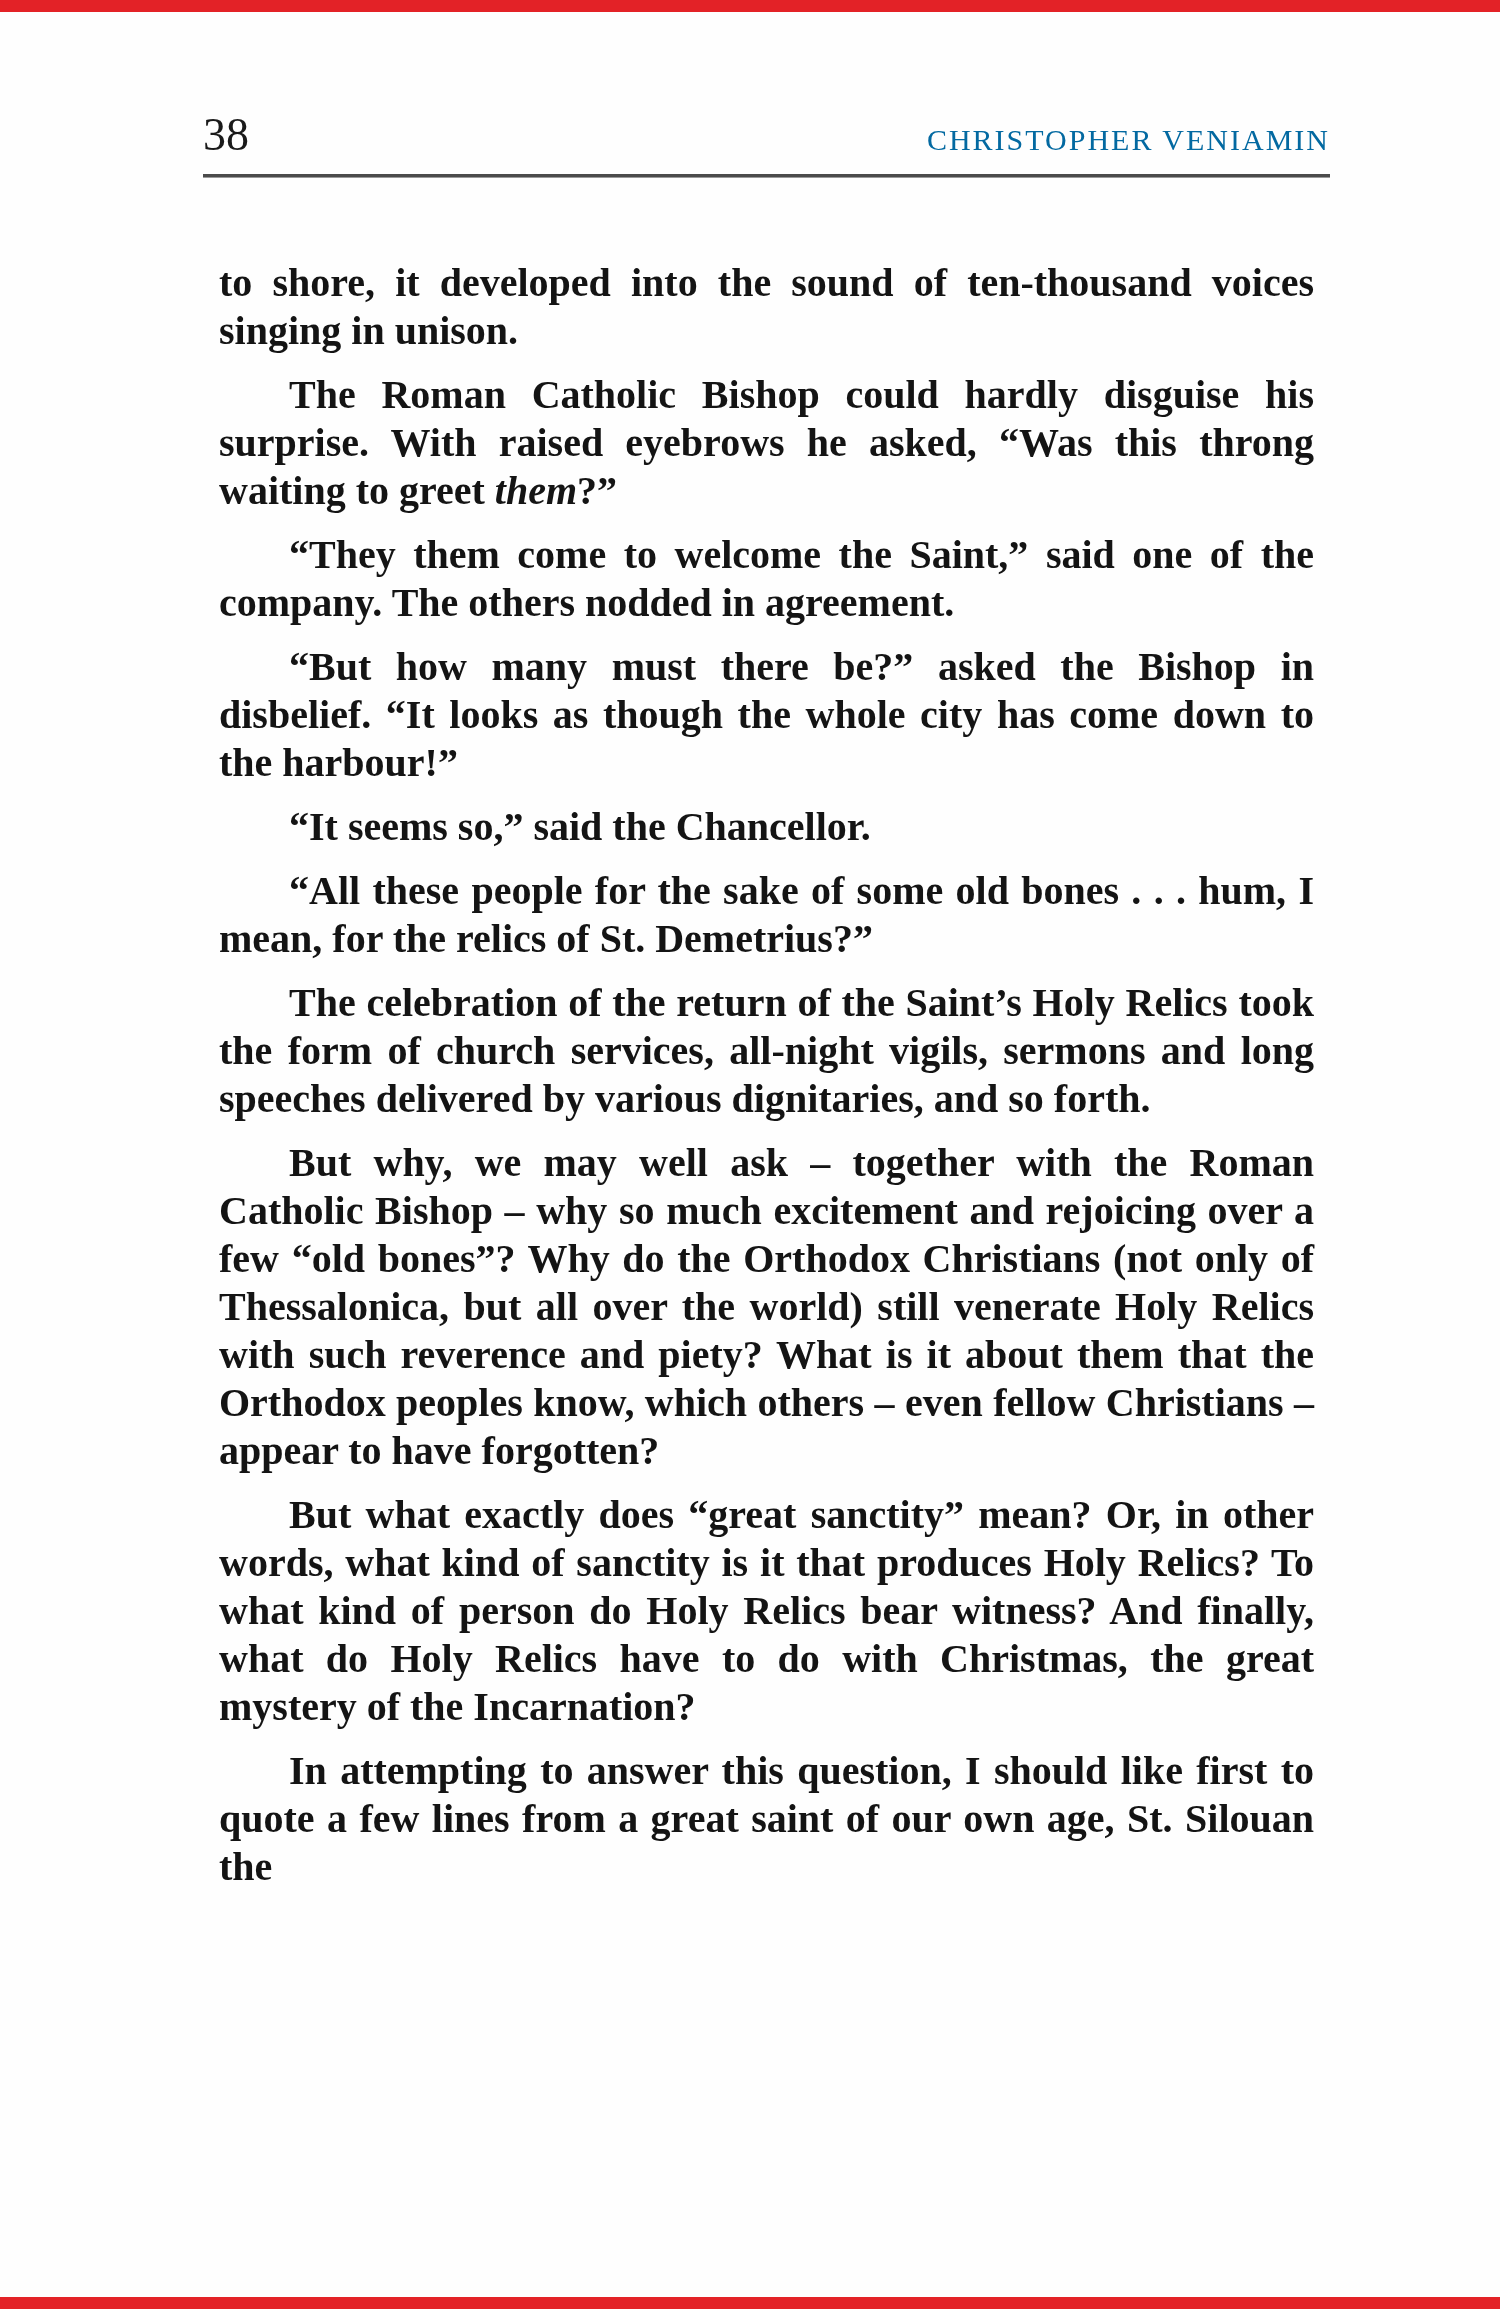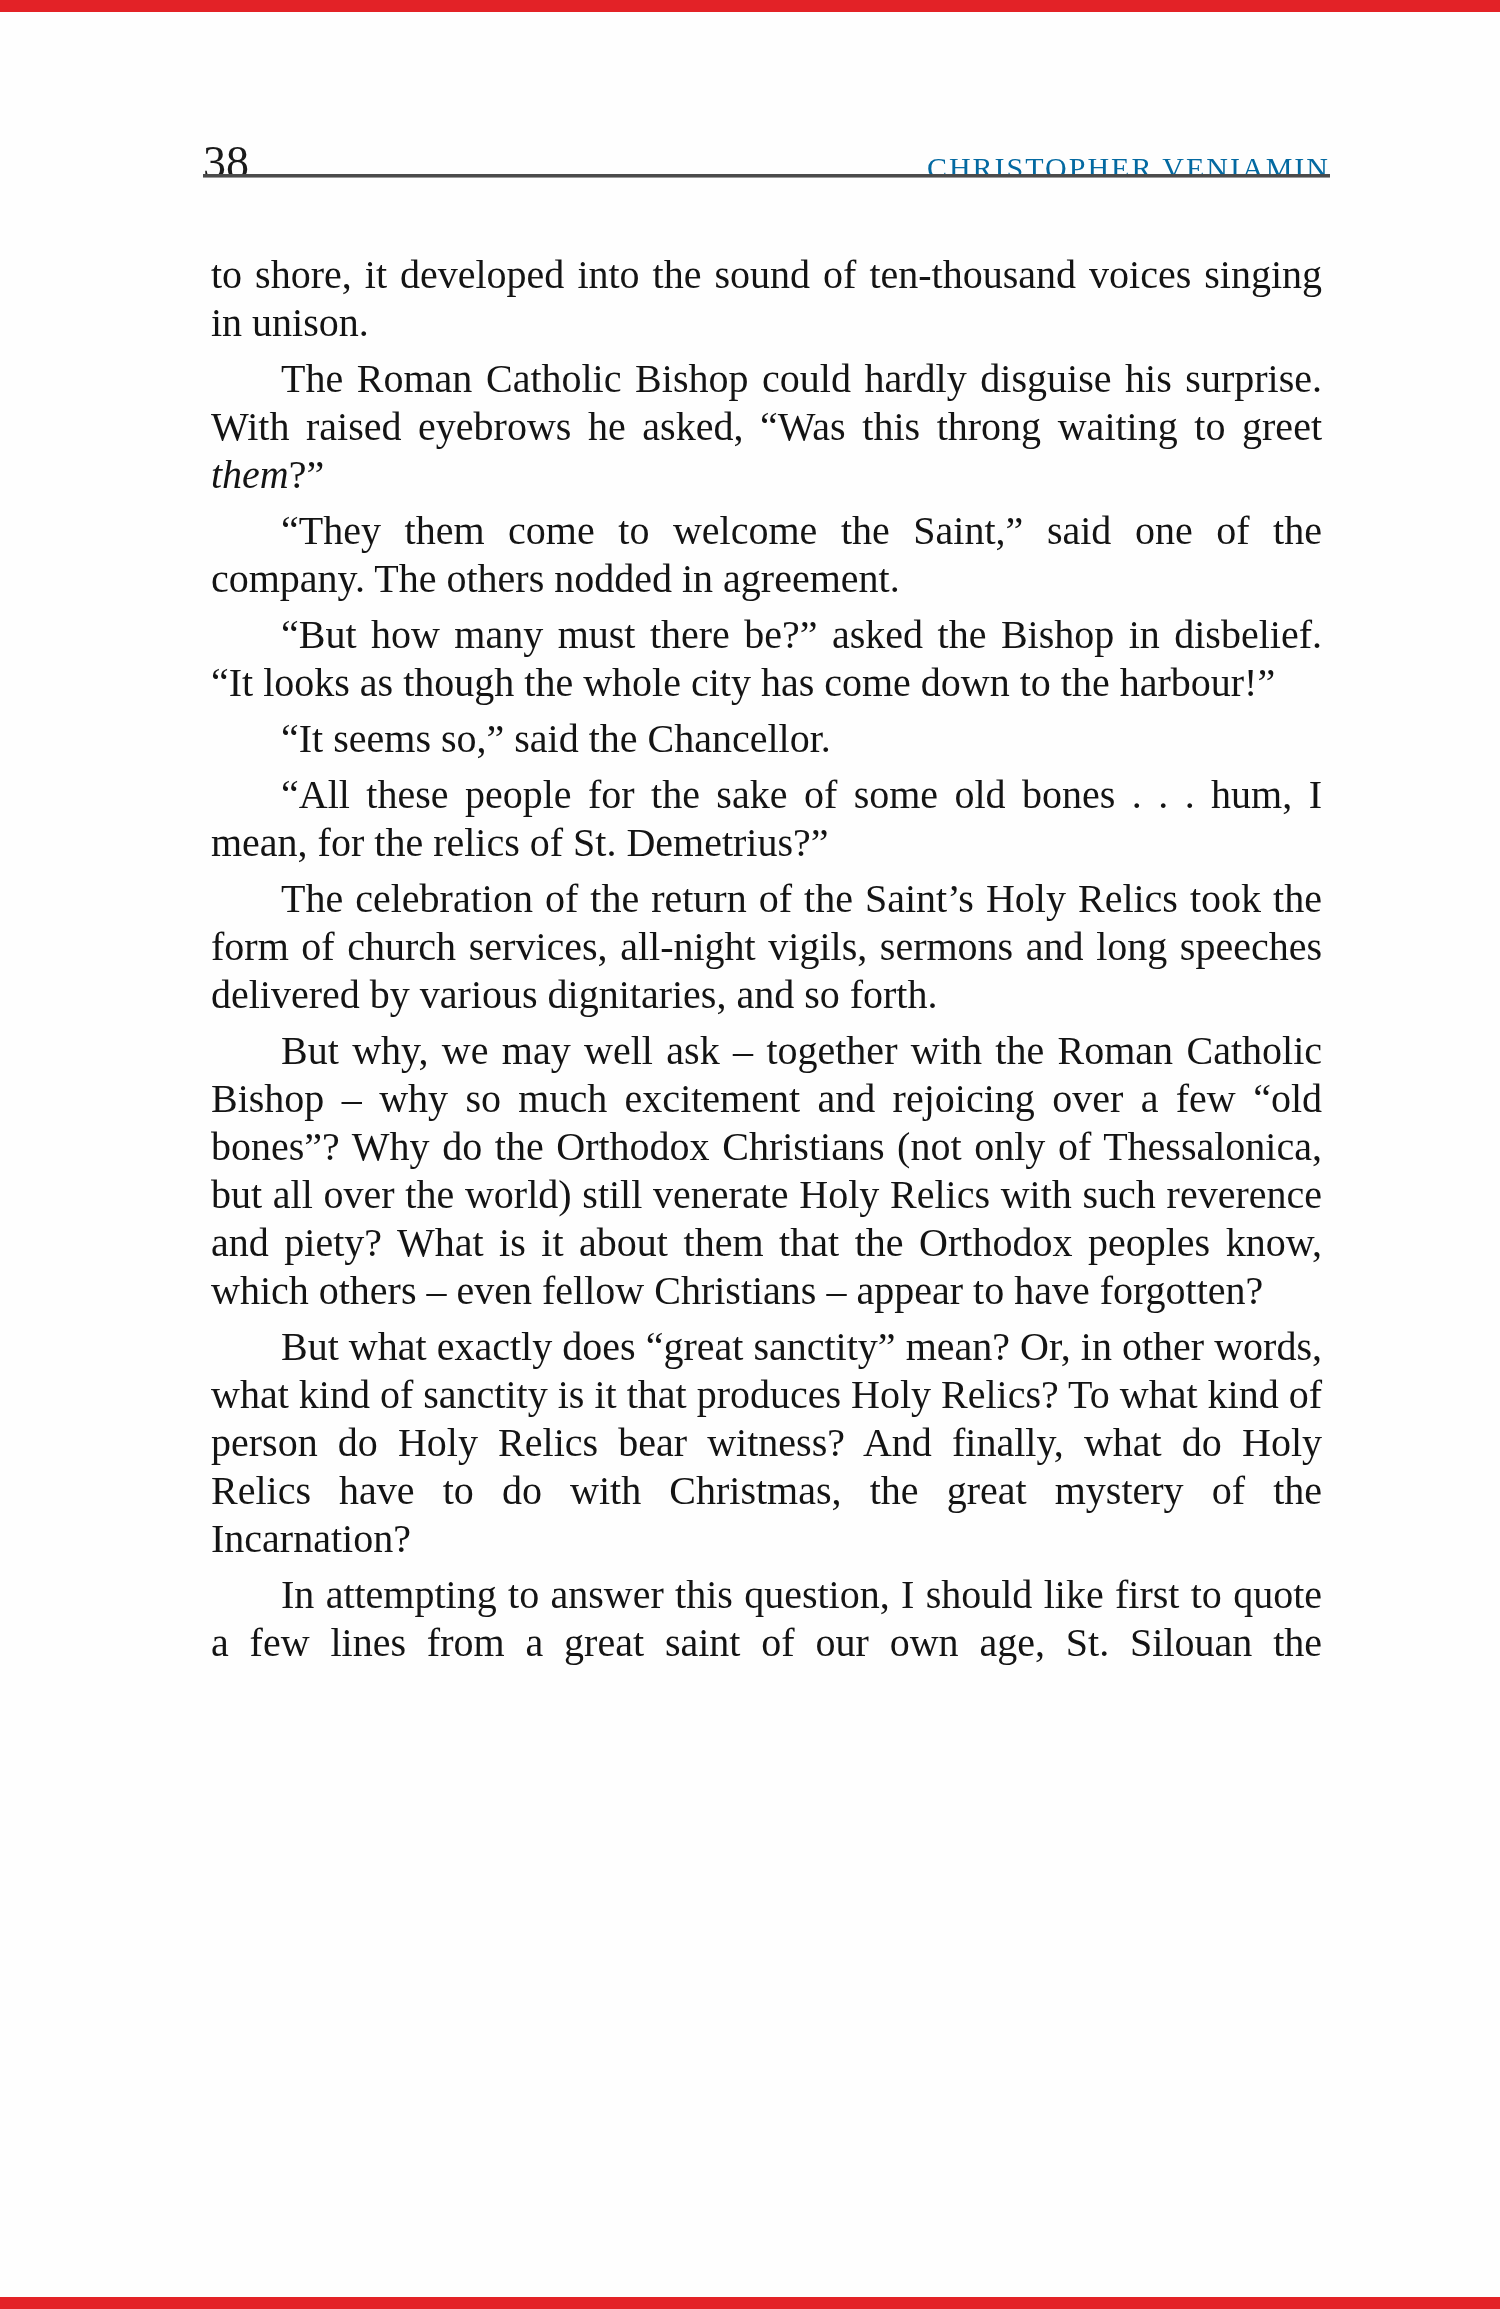--- a/index.html
+++ b/index.html
@@ -27,21 +27,20 @@
   .red-bar.bottom { bottom: 0; }
 
   .header {
     position: absolute;
     left: 203px;
     width: 1127px;
     top: 112px;
     display: flex;
     justify-content: space-between;
     align-items: baseline;
-    margin-top: 28px;
   }
   .page-number {
     font-size: 46px;
     line-height: 1;
     color: #1a1a1a;
   }
   .running-title {
     font-size: 30px;
     line-height: 1;
     letter-spacing: 2px;
@@ -61,23 +60,24 @@
     position: absolute;
     left: 203px;
     width: 1127px;
     top: 243px;
     font-size: 40px;
     line-height: 48px;
     text-align: justify;
     color: #141414;
   }
   .content p {
-    margin: 8px;
+    margin: 16px;
     padding: 0;
     text-indent: 70px;
+    font-weight: bold;
   }
   .content p.noindent { text-indent: 0; }
   .content p.justify-last { text-align-last: justify; }
   .italic { font-style: italic; }
 </style>
 </head>
 <body>
 
 <div class="page">
 

